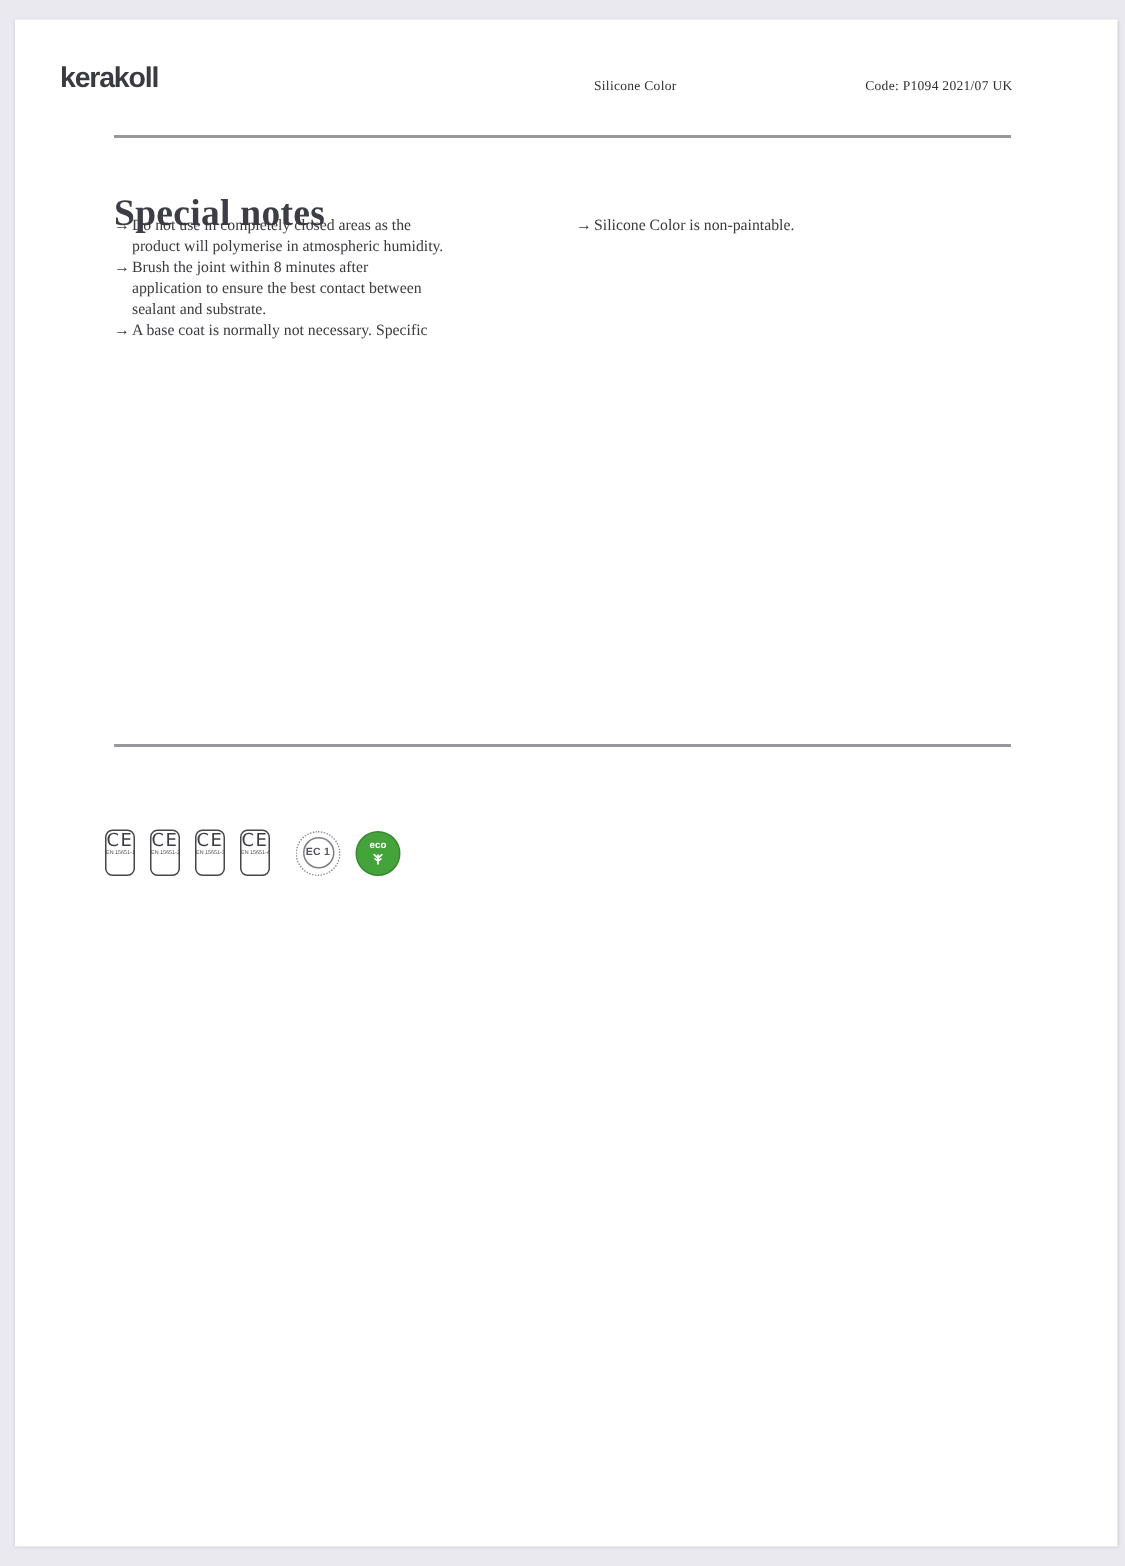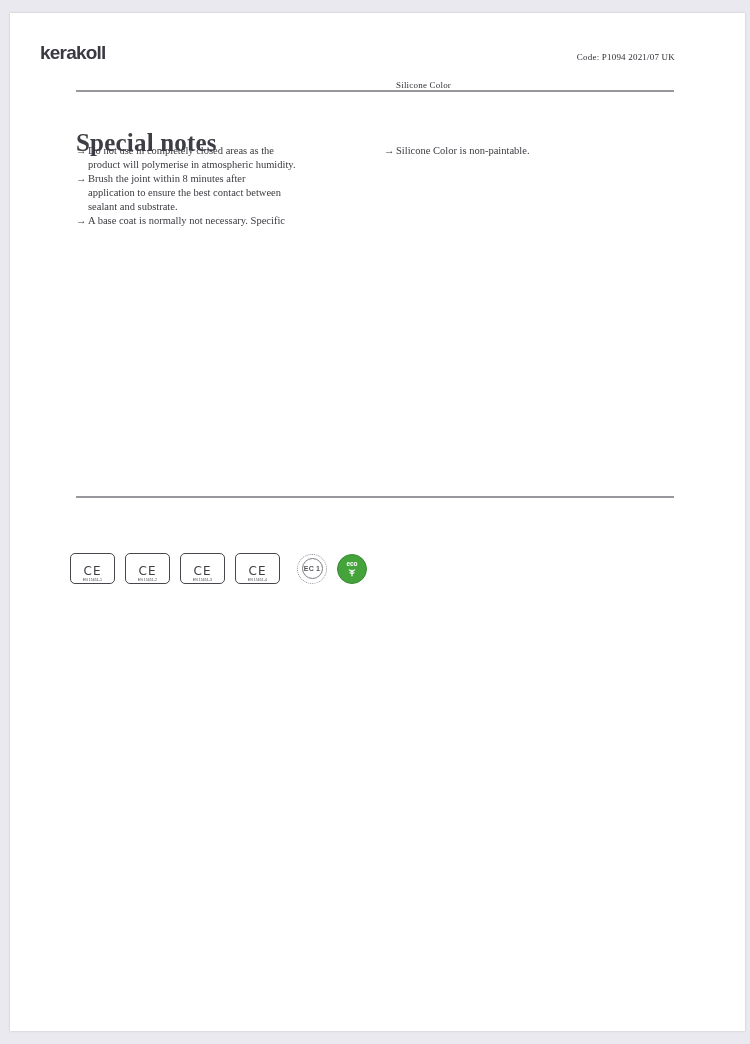--- a/index.html
+++ b/index.html
@@ -18,21 +18,21 @@
   }
   
   .logo{
     position:absolute;left:30px;top:29px;
     font-family:"Liberation Sans", sans-serif;
     font-weight:bold;font-size:19px;letter-spacing:-0.8px;
     color:#3a3a41;
   }
   .product-name{
     position:absolute;left:386px;top:39px;
-    font-size:9px;color:#2f2f36;letter-spacing:.2px;margin-top:28px;
+    font-size:9px;color:#2f2f36;letter-spacing:.2px;
   }
   .doc-code{
     position:absolute;left:455px;top:39px;width:210px;text-align:right;
     font-size:9px;color:#2f2f36;letter-spacing:.2px;
   }
   .rule{
     position:absolute;left:66px;width:598px;height:2px;background:#97979e;
   }
   .rule-header{top:77px;}
   .rule-certs{top:483px;}
@@ -53,22 +53,22 @@
   .bullet{display:flex;}
   .bullet .arrow{flex:0 0 12px;color:#3a3a40;}
   .bullet .txt{flex:1;white-space:pre-line;}
   .continuation{padding-left:12px;white-space:pre-line;}
   
   .marks-row{
     position:absolute;left:60px;top:540px;
     display:flex;align-items:center;gap:10px;
   }
   .ce-box{
-    width:45px;height:31px;border:1.4px solid #46464c;border-radius:5px;
-    display:flex;flex-direction:column;align-items:center;justify-content:flex-end;
+    width:20px;height:31px;border:1.4px solid #46464c;border-radius:5px;
+    display:flex;flex-direction:column;align-items:center;justify-content:flex-start;
     box-sizing:border-box;background:#fff;
   }
   .ce-glyph{
     font-family:"DejaVu Sans", sans-serif;
     font-size:12px;font-weight:500;color:#3c3c42;letter-spacing:1px;line-height:12px;
   }
   .ce-standard{
     font-family:"Liberation Sans", sans-serif;
     font-size:5px;transform:scale(.72);transform-origin:center top;
     white-space:nowrap;color:#4a4a50;line-height:5px;margin-top:1px;

